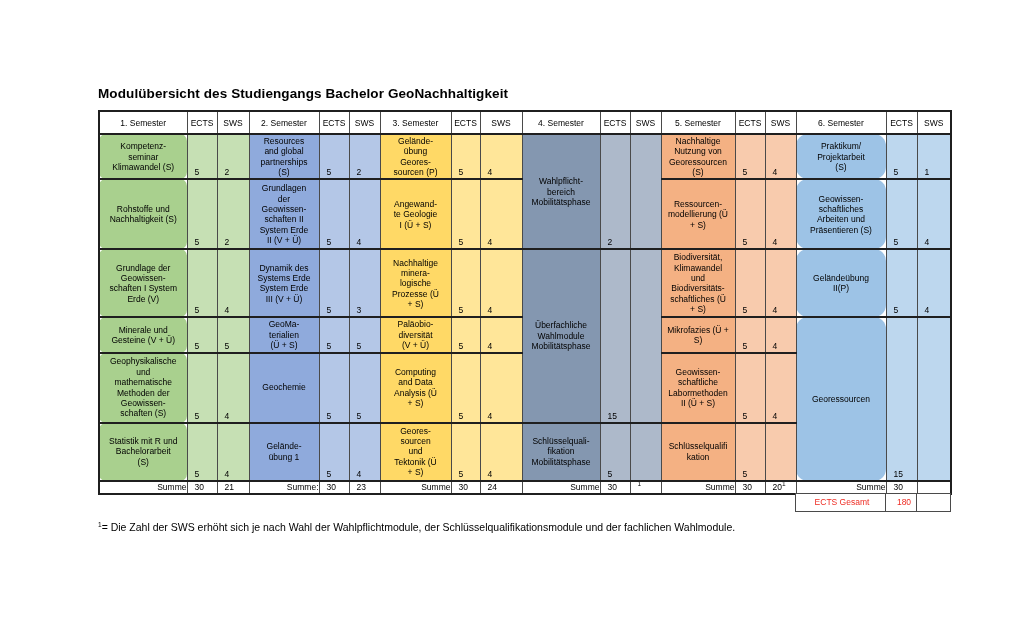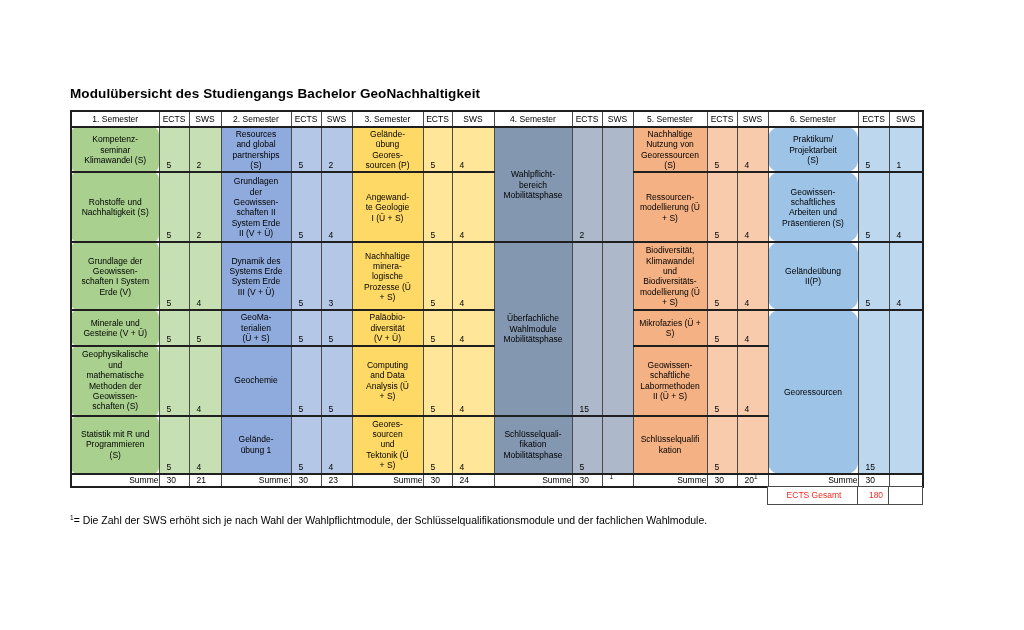--- a/index.html
+++ b/index.html
@@ -1,39 +1,39 @@
 <!DOCTYPE html>
 <html style="--sem1-module: #a9d08e; --sem1-credit: #c6e0b4; --sem2-module: #8faadc; --sem2-credit: #b4c7e7; --sem3-module: #ffd966; --sem3-credit: #ffe699; --sem4-module: #8497b0; --sem4-credit: #adb9ca; --sem5-module: #f4b183; --sem5-credit: #f8cbad; --sem6-module: #9dc3e6; --sem6-credit: #bdd7ee; --accent-red: #ee2c23;"><head>
 <meta charset="utf-8">
 <style>
   html,body{margin:0;padding:0;background:#ffffff;}
   body{font-family:"Liberation Sans","DejaVu Sans",sans-serif;color:#000;}
   .page{position:relative;width:1024px;height:630px;background:#fff;overflow:hidden;}
-  .content{position:absolute;left:70px;top:86px;width:900px;}
+  .content{position:absolute;left:98px;top:86px;width:900px;}
   .title{font-size:13.5px;font-weight:bold;margin:0 0 9px 0;letter-spacing:.1px;}
 
   table.modules{border-collapse:collapse;table-layout:fixed;border:2px solid #1f1f1f;}
   table.modules td{border-top:2px solid #1f1f1f;border-bottom:2px solid #1f1f1f;
     border-left:1px solid #4a4a4a;border-right:1px solid #4a4a4a;
     overflow:hidden;font-size:8.5px;}
   td.hdr{text-align:center;vertical-align:middle;background:#fff;padding:0;}
   td.mod{text-align:center;vertical-align:middle;white-space:pre-line;line-height:1.22;padding:1px 2px;}
   td.num{vertical-align:bottom;text-align:left;padding:0 1px 1px 7px;}
   td.sumlbl{background:#fff;text-align:right;vertical-align:middle;padding:0 0 0 4px;}
   td.sw{background:#fff;}
   sup{font-size:6.5px;line-height:0;}
 
   .m1{background:var(--sem1-module,#a9d08e);border-radius:7px;} .c1{background:var(--sem1-credit,#c6e0b4);}
   .m2{background:var(--sem2-module,#8faadc);} .c2{background:var(--sem2-credit,#b4c7e7);}
   .m3{background:var(--sem3-module,#ffd966);} .c3{background:var(--sem3-credit,#ffe699);}
   .m4{background:var(--sem4-module,#8497b0);} .c4{background:var(--sem4-credit,#adb9ca);}
   .m5{background:var(--sem5-module,#f4b183);} .c5{background:var(--sem5-credit,#f8cbad);}
   .m6{background:var(--sem6-module,#9dc3e6);border-radius:12px;} .c6{background:var(--sem6-credit,#bdd7ee);}
 
-  tr.rhead{height:16px;} tr.r1{height:45px;} tr.r2{height:70px;} tr.r3{height:68px;}
+  tr.rhead{height:23px;} tr.r1{height:45px;} tr.r2{height:70px;} tr.r3{height:68px;}
   tr.r4{height:34px;} tr.r5{height:70px;} tr.r6{height:58px;} tr.rsum{height:13px;}
 
   table.totals{border-collapse:collapse;table-layout:fixed;margin-left:697px;margin-top:-2px;text-align:center;}
   table.totals td{border:1px solid #4a4a4a;font-size:8.5px;height:15px;background:#fff;vertical-align:middle;overflow:hidden;}
   table.totals .lbl{color:var(--accent-red,#ff0000);padding-left:4px;}
   table.totals .val{color:var(--accent-red,#ff0000);padding-left:7px;}
 
   .footnote{font-size:10.5px;margin-top:9px;}
 </style>
 </head>
@@ -176,21 +176,21 @@
         <td class="num c3">4</td>
         <td class="mod m4" rowspan="3">Überfachliche
 Wahlmodule
 Mobilitätsphase</td>
         <td class="num c4" rowspan="3">15</td>
         <td class="num c4" rowspan="3"></td>
         <td class="mod m5">Biodiversität,
 Klimawandel
 und
 Biodiversitäts-
-modellierung (Ü
+schaftliches (Ü
 + S)</td>
         <td class="num c5">5</td>
         <td class="num c5">4</td>
         <td class="mod m6">Geländeübung
 II(P)</td>
         <td class="num c6">5</td>
         <td class="num c6">4</td>
       </tr>
 
       <tr class="r4">
@@ -238,21 +238,21 @@
         <td class="mod m5">Geowissen-
 schaftliche
 Labormethoden
 II (Ü + S)</td>
         <td class="num c5">5</td>
         <td class="num c5">4</td>
       </tr>
 
       <tr class="r6">
         <td class="mod m1">Statistik mit R und
-Programmieren
+Bachelorarbeit
 (S)</td>
         <td class="num c1">5</td>
         <td class="num c1">4</td>
         <td class="mod m2">Gelände-
 übung 1</td>
         <td class="num c2">5</td>
         <td class="num c2">4</td>
         <td class="mod m3">Geores-
 sourcen
 und

